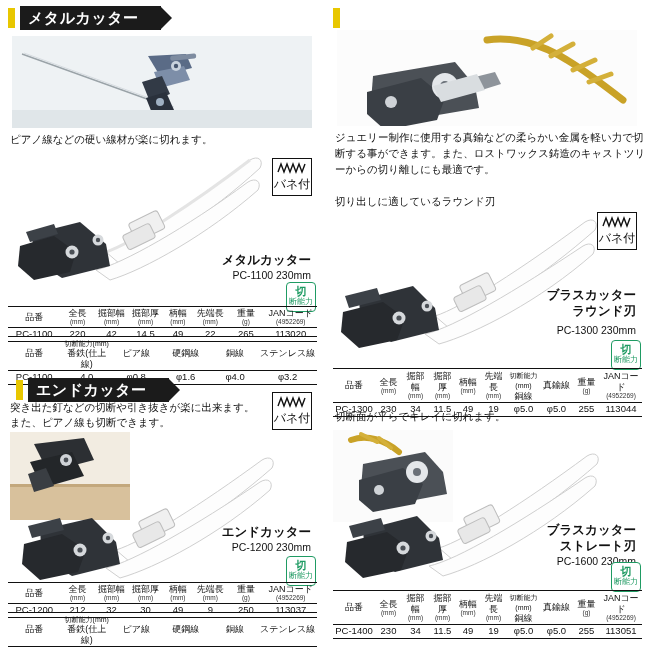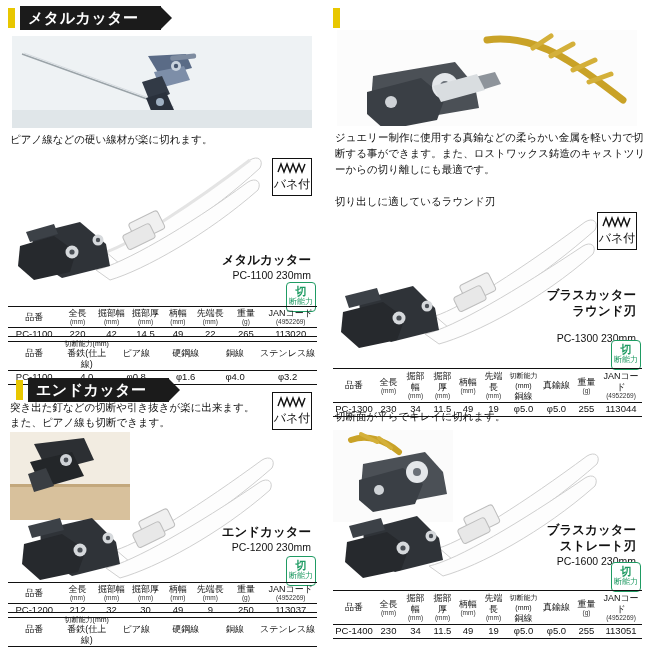--- a/index.html
+++ b/index.html
@@ -408,21 +408,21 @@
         <circle cx="64" cy="110" r="6.5" fill="#d6d9dc"></circle>
         <circle cx="64" cy="110" r="2.6" fill="#4b5056"></circle>
         <circle cx="92" cy="98" r="5.5" fill="#d6d9dc"></circle>
         <circle cx="92" cy="98" r="2.2" fill="#4b5056"></circle>
         <path d="M10,88 L42,80 L46,92 L14,100 Z" fill="#3c4147"></path>
       </svg>
     </div>
 
     <div class="prod-name" style="right:14px; top:288px; width:210px; white-space:pre-line;">ブラスカッター
 ラウンド刃</div>
-    <div class="prod-code" style="right:14px; top:332px; width:210px;">PC-1300  230mm</div>
+    <div class="prod-code" style="right:14px; top:324px; width:210px;">PC-1300  230mm</div>
 
     <div class="badge-cut" style="left:286px; top:340px;">
       <b>切</b>
       <span>断能力</span>
     </div>
 
     <div class="spec-wrap" style="top:366px;">
       <table class="spec">
         <colgroup>
             <col style="width:14%">

